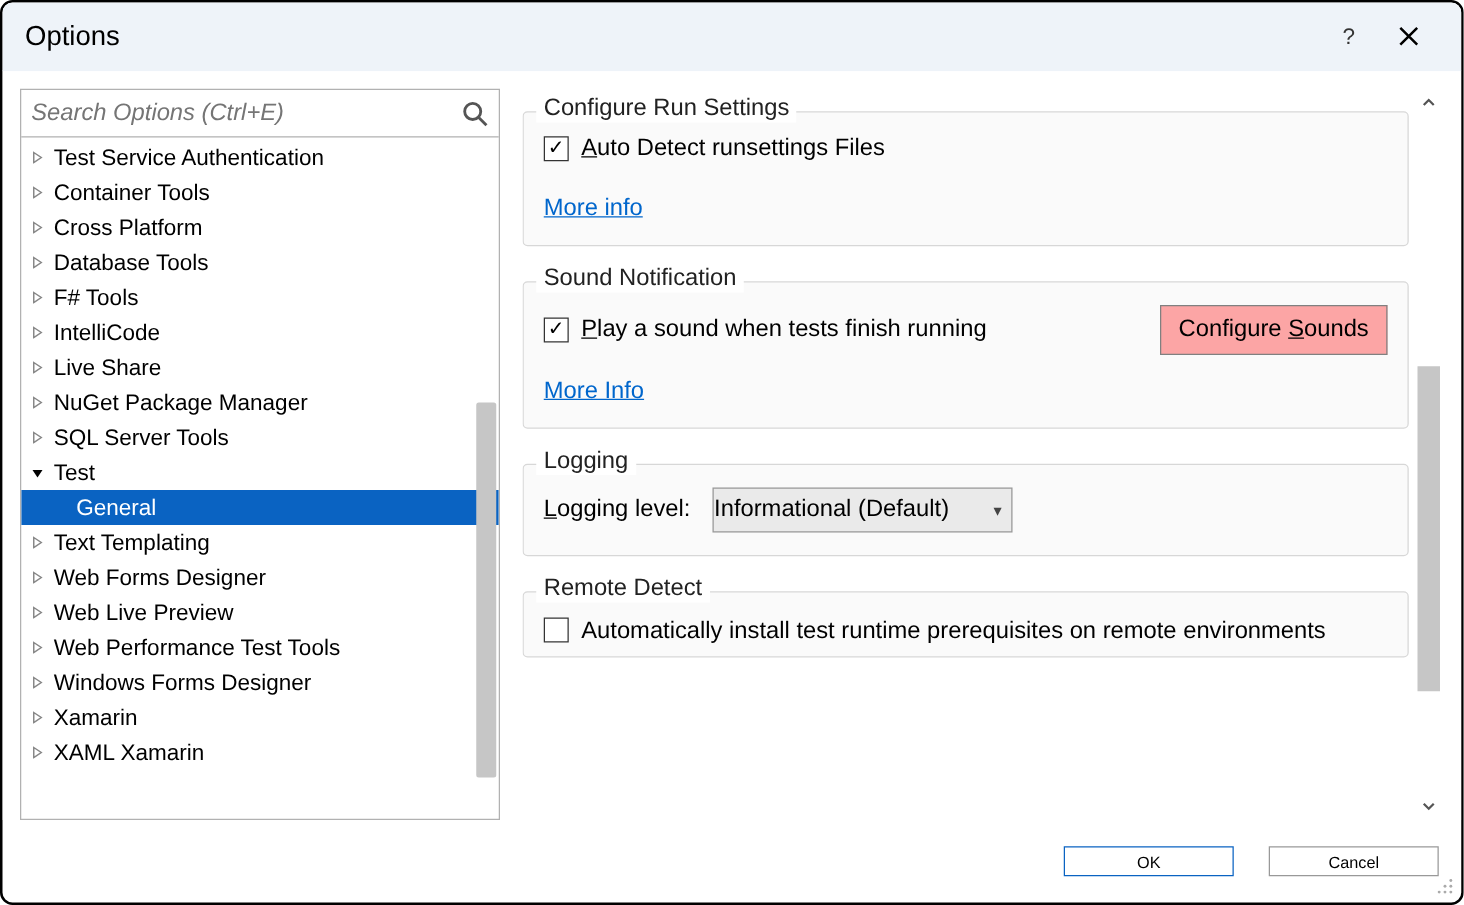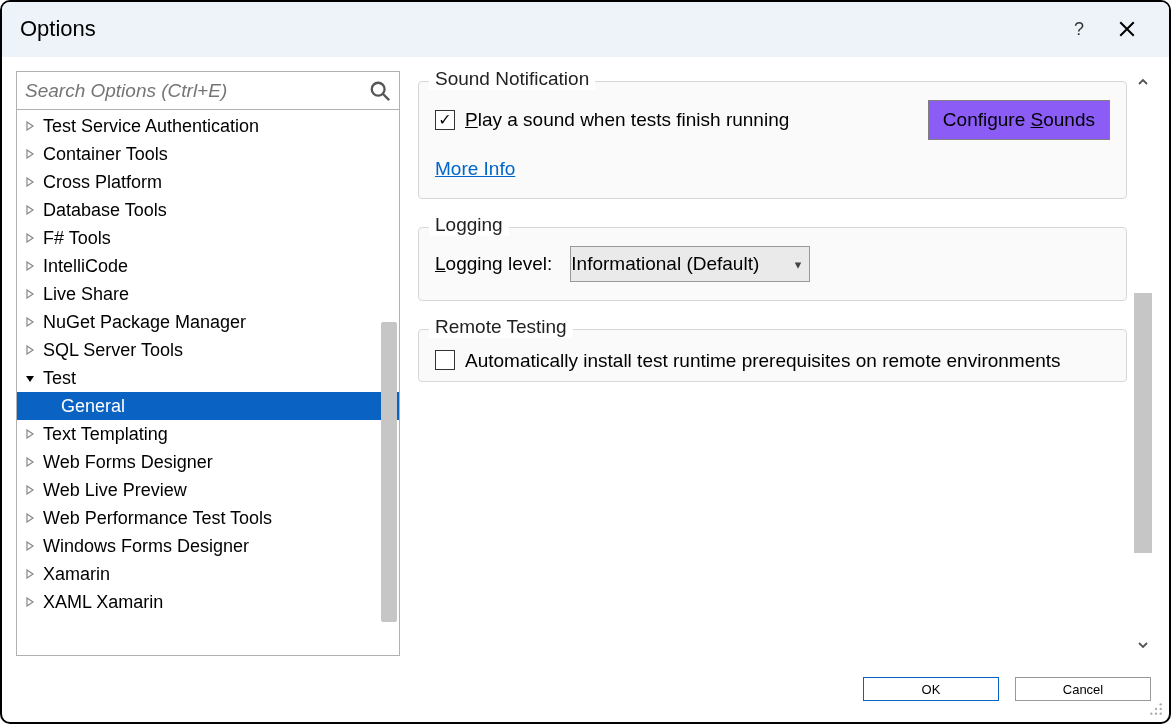--- a/index.html
+++ b/index.html
@@ -132,21 +132,21 @@
   font-size: 19px; cursor: pointer;
   display: inline-block; margin-top: 18px;
 }
 
 .sound-row {
   display: flex; align-items: center;
 }
 .sound-row .check-row { flex: 1; margin-bottom: 0; }
 .config-btn {
   border: 1px solid #808080;
-  background: #8b5cf6;
+  background: #fca5a5;
   padding: 8px 14px;
   font-size: 19px;
   cursor: pointer;
 }
 
 .logging-row {
   display: flex; align-items: center; gap: 18px;
   font-size: 19px;
 }
 .select-box {
@@ -189,21 +189,21 @@
   display: flex; align-items: center; justify-content: flex-end;
   gap: 16px; padding: 0 18px;
 }
 .footer button {
   width: 136px; height: 24px;
   font-size: 13px;
   background: #fff;
   cursor: pointer;
 }
 .footer .ok-btn { border: 1.5px solid #0a63c2; }
-.footer .cancel-btn { border: 1px solid #999; }
+.footer .cancel-btn { border: 1px solid #999; margin-left: 12px; }
 .resize-grip {
   position: absolute; right: 6px; bottom: 6px;
   width: 14px; height: 14px; color: #aaa;
 }
 </style>
 </head>
 <body>
 
 <div class="window">
 
@@ -370,20 +370,28 @@
               <span>XAML Xamarin</span>
             </div>
           </div>
         <div class="tree-scrollbar-fake"></div>
       </div>
     </div>
 
     <div class="right-panel">
       <div class="right-content">
 
+        <div class="fieldset first">
+          <div class="legend">Configure Run Settings</div>
+          <div class="check-row">
+            <span class="checkbox checked"></span>
+            <span><span style="text-decoration:underline">A</span><span>uto Detect runsettings Files</span></span>
+          </div>
+          <a class="link">More info</a>
+        </div>
 
         <div class="fieldset">
           <div class="legend">Sound Notification</div>
           <div class="sound-row">
             <div class="check-row">
               <span class="checkbox checked"></span>
               <span><span style="text-decoration:underline">P</span><span>lay a sound when tests finish running</span></span>
             </div>
             <button class="config-btn"><span>Configure </span><span style="text-decoration:underline">S</span><span>ounds</span></button>
           </div>
@@ -395,21 +403,21 @@
           <div class="logging-row">
             <span><span style="text-decoration:underline">L</span><span>ogging level:</span></span>
             <div class="select-box">
               <span>Informational (Default)</span>
               <span class="chev">▾</span>
             </div>
           </div>
         </div>
 
         <div class="fieldset" style="margin-bottom:0;padding-bottom:6px">
-          <div class="legend">Remote Testing</div>
+          <div class="legend">Remote Detect</div>
           <div class="remote-row">
             <span class="checkbox"></span>
             <span class="remote-text">Automatically install test runtime prerequisites on remote environments</span>
           </div>
         </div>
 
       </div>
       <div class="right-scrollbar">
         <div class="up">
           <svg width="12" height="12" viewBox="0 0 12 12">

